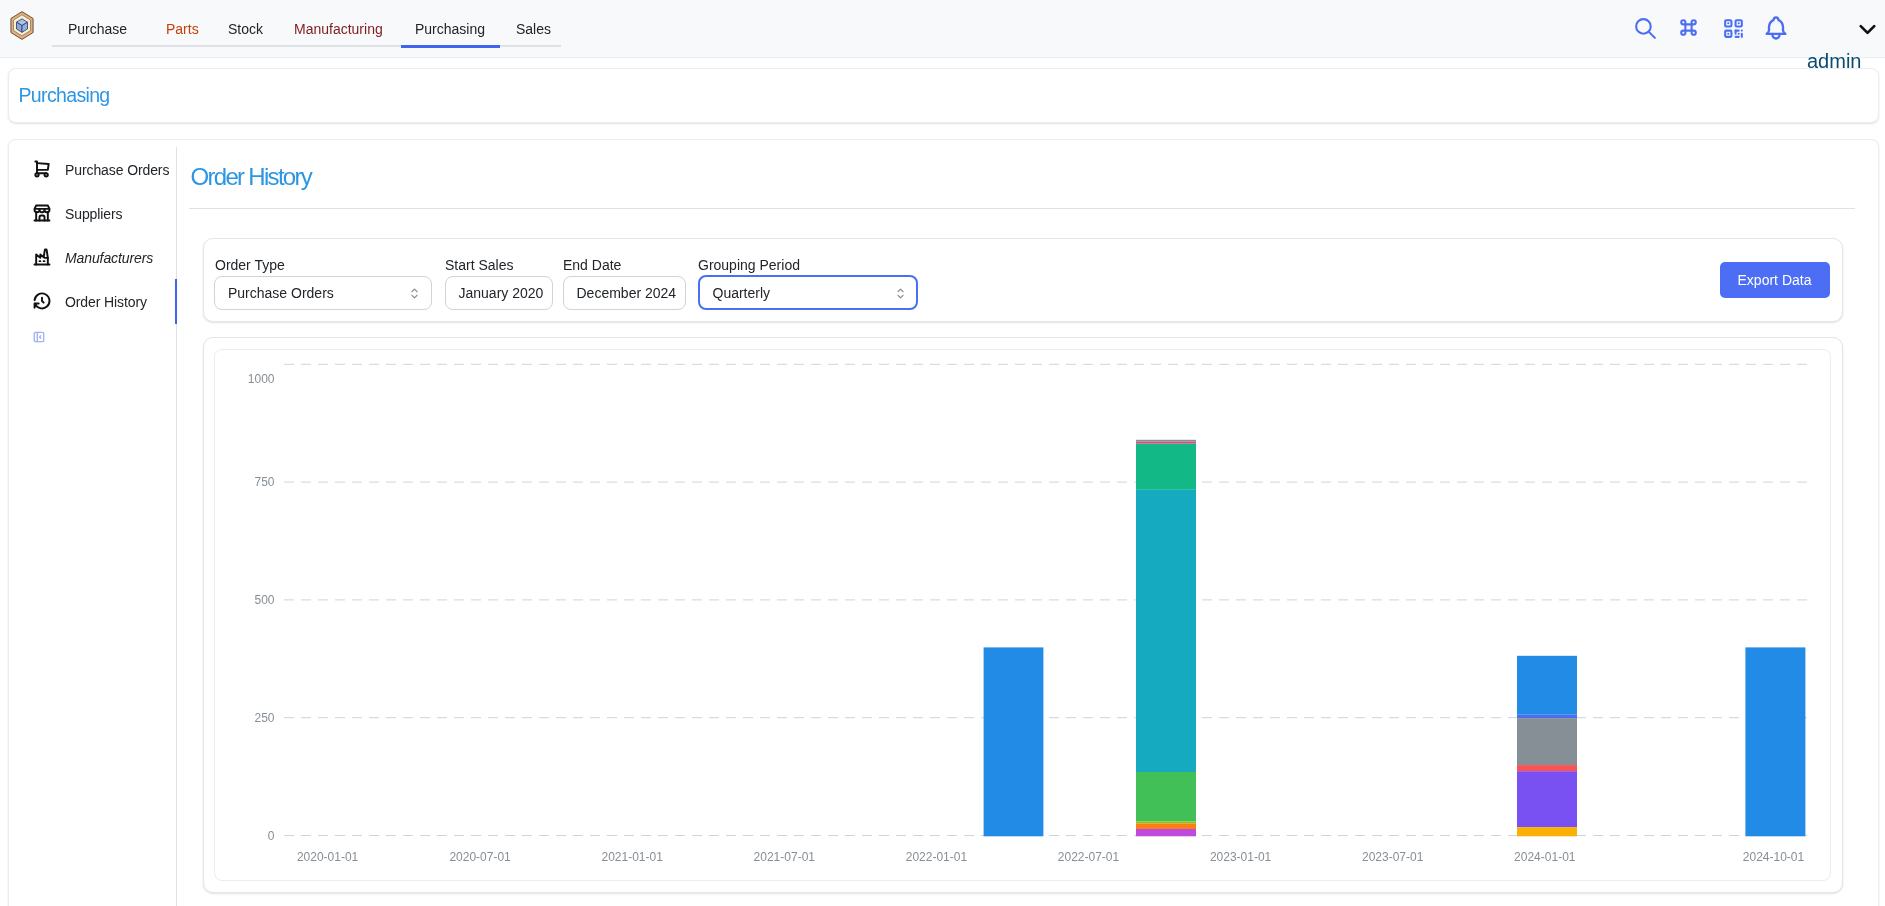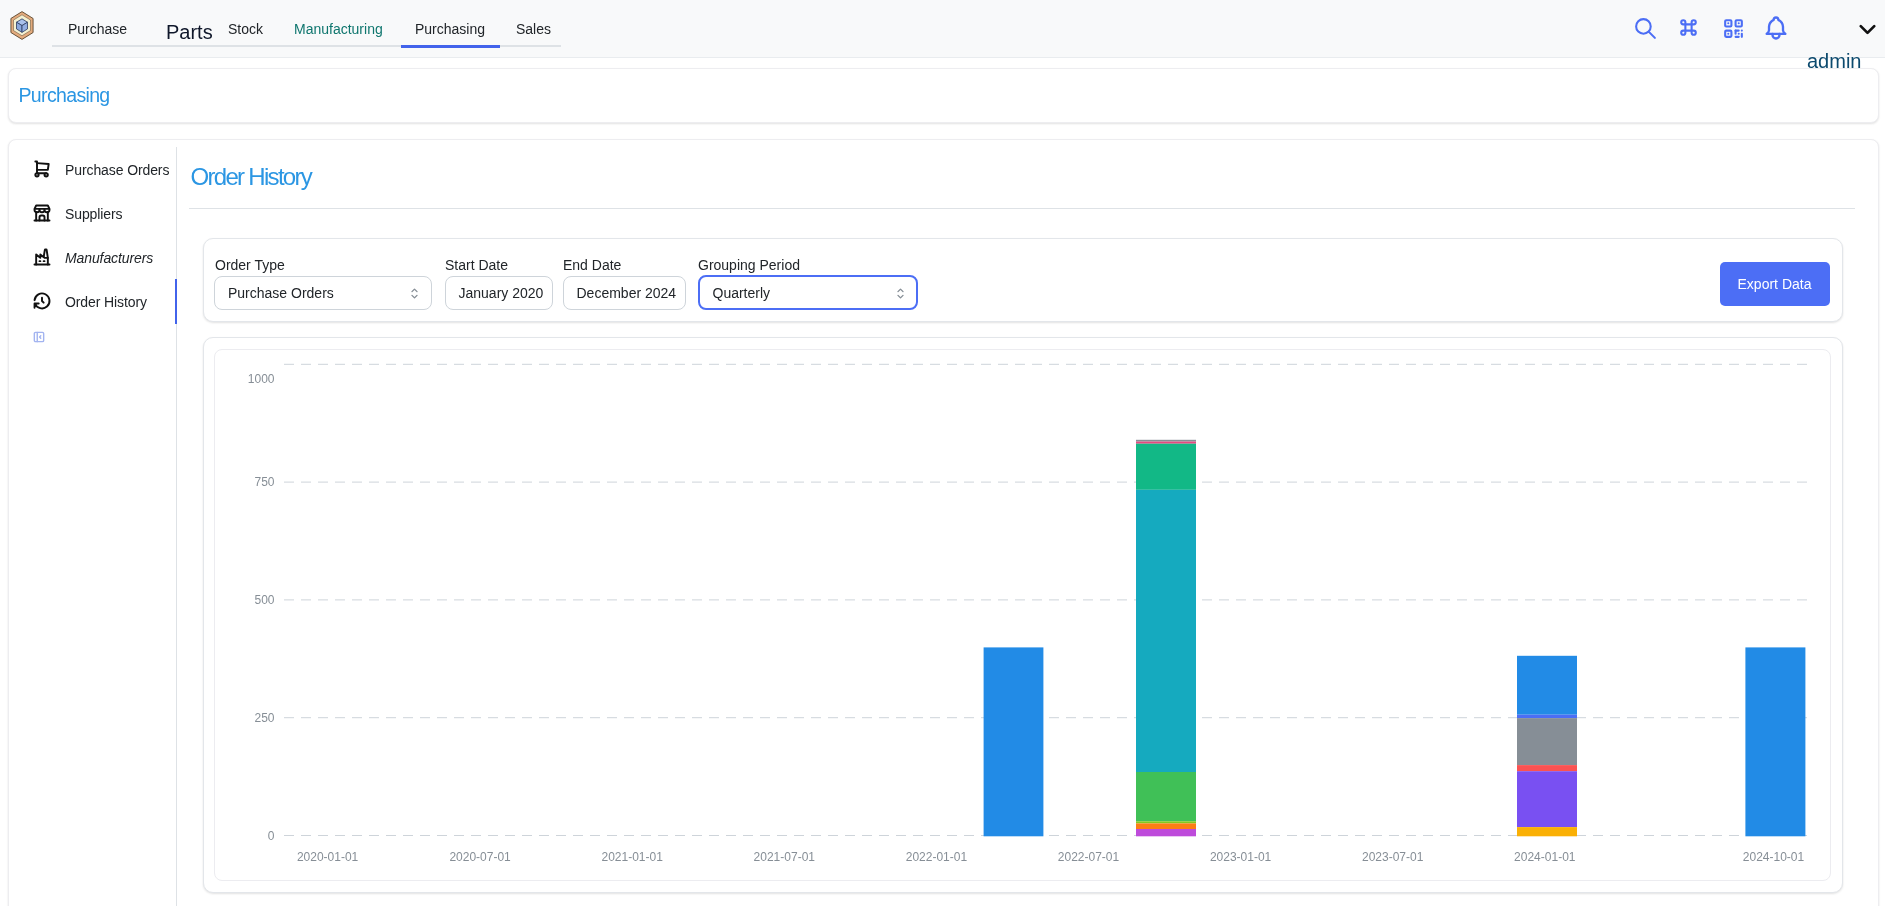--- a/index.html
+++ b/index.html
@@ -17,23 +17,23 @@
 
 <svg class="abs" style="left:9px; top:10.5px;" width="26" height="29" viewBox="0 0 24 28">
   <polygon points="12,0.6 22.7,7.2 22.7,20.8 12,27.4 1.3,20.8 1.3,7.2" fill="#e3ab7e" stroke="#4d3b22" stroke-width="0.8"></polygon>
   <polygon points="12,3.7 20.2,8.75 20.2,18.85 12,23.9 3.8,18.85 3.8,8.75" fill="#f4f1d2" stroke="#4d3b22" stroke-width="0.45"></polygon>
   <polygon points="12,7.6 17.3,10.85 12,14.1 6.7,10.85" fill="#a9c2ec" stroke="#2f3f63" stroke-width="0.8"></polygon>
   <polygon points="6.7,10.85 12,14.1 12,20.6 6.7,17.35" fill="#8aa8de" stroke="#2f3f63" stroke-width="0.8"></polygon>
   <polygon points="17.3,10.85 12,14.1 12,20.6 17.3,17.35" fill="#93afe2" stroke="#2f3f63" stroke-width="0.8"></polygon>
 </svg>
 
 <div class="abs" style="left:68px;  top:21px; font-size:14px; color:#212529;">Purchase</div>
-<div class="abs" style="left:166px; top:21px; font-size:20px; color:#0f172a;">Parts</div>
+<div class="abs" style="left:166px; top:21px; font-size:14px; color:#c2410c;">Parts</div>
 <div class="abs" style="left:228px; top:21px; font-size:14px; color:#212529;">Stock</div>
-<div class="abs" style="left:294px; top:21px; font-size:14px; color:#0f766e;text-align:center;">Manufacturing</div>
+<div class="abs" style="left:294px; top:21px; font-size:14px; color:#7f1d1d;text-align:center;">Manufacturing</div>
 <div class="abs" style="left:415px; top:21px; font-size:14px; color:#212529;">Purchasing</div>
 <div class="abs" style="left:516px; top:21px; font-size:14px; color:#212529;">Sales</div>
 
 <div class="abs" style="left:52px; top:44.5px; width:509px; height:2px; background:#dee2e6;"></div>
 <div class="abs" style="left:401px; top:44.5px; width:99px; height:3px; background:#4263eb;"></div>
 
 <svg class="abs ticon" style="left:1632.5px; top:16px;" width="25" height="25" viewBox="0 0 24 24">
   <circle cx="10" cy="10" r="7"></circle>
     <path d="M21 21l-6 -6"></path>
 </svg>
@@ -116,40 +116,40 @@
 
 <div class="abs flabel" style="left:215px; top:257px;">Order Type</div>
 <div class="abs finput" style="left:214px; top:276px; width:218px;">
   <span>Purchase Orders</span>
   <svg width="15" height="15" viewBox="0 0 24 24" fill="none" stroke="#868e96" stroke-width="2.2" stroke-linecap="round" stroke-linejoin="round" style="position:absolute; right:9px; top:9px;">
     <path d="M8 9l4 -4l4 4"></path>
       <path d="M16 15l-4 4l-4 -4"></path>
   </svg>
 </div>
 
-<div class="abs flabel" style="left:445px; top:257px;">Start Date</div>
+<div class="abs flabel" style="left:445px; top:257px;">Start Sales</div>
 <div class="abs finput" style="left:444.5px; top:276px; width:108px;">
     <span>January 2020</span>
   </div>
 
 <div class="abs flabel" style="left:563px; top:257px;">End Date</div>
 <div class="abs finput" style="left:562.5px; top:276px; width:123px;">
     <span>December 2024</span>
   </div>
 
 <div class="abs flabel" style="left:698px; top:257px;">Grouping Period</div>
 <div class="abs finput" style="left:697.5px; top:275px; width:220px; border:2px solid #4c6ef5; height:35px;text-align:right;">
   <span>Quarterly</span>
   <svg width="15" height="15" viewBox="0 0 24 24" fill="none" stroke="#868e96" stroke-width="2.2" stroke-linecap="round" stroke-linejoin="round" style="position:absolute; right:8px; top:8.5px;">
     <path d="M8 9l4 -4l4 4"></path>
       <path d="M16 15l-4 4l-4 -4"></path>
   </svg>
 </div>
 
-<div class="abs" style="left:1719.5px; top:262px; width:110px; height:44px; background:#4c6ef5; border-radius:5px; color:#fff; font-size:14px; display:flex; align-items:center; justify-content:center;">Export Data</div>
+<div class="abs" style="left:1719.5px; top:262px; width:110px; height:36px; background:#4c6ef5; border-radius:5px; color:#fff; font-size:14px; display:flex; align-items:center; justify-content:center;">Export Data</div>
 
 <div class="abs" style="left:202.5px; top:336.5px; width:1640px; height:556px; background:#fff; border:1px solid #e3e6ea; border-radius:10px; box-shadow:0 1px 3px rgba(0,0,0,.05), 0 1px 2px rgba(0,0,0,.07);"></div>
 
 <div class="abs" style="left:214px; top:349px; width:1617px; height:532px; background:#fff; border:1px solid #ececf0; border-radius:8px;"></div>
 
 <svg class="abs" style="left:214px; top:349px;" width="1617" height="532" viewBox="0 0 1617 532" font-family="Liberation Sans, sans-serif">
 
   <g stroke="#ced4da" stroke-width="1" stroke-dasharray="10 7">
     <line x1="70" y1="15.3" x2="1600" y2="15.3"></line>
     <line x1="70" y1="133.1" x2="1600" y2="133.1"></line>

